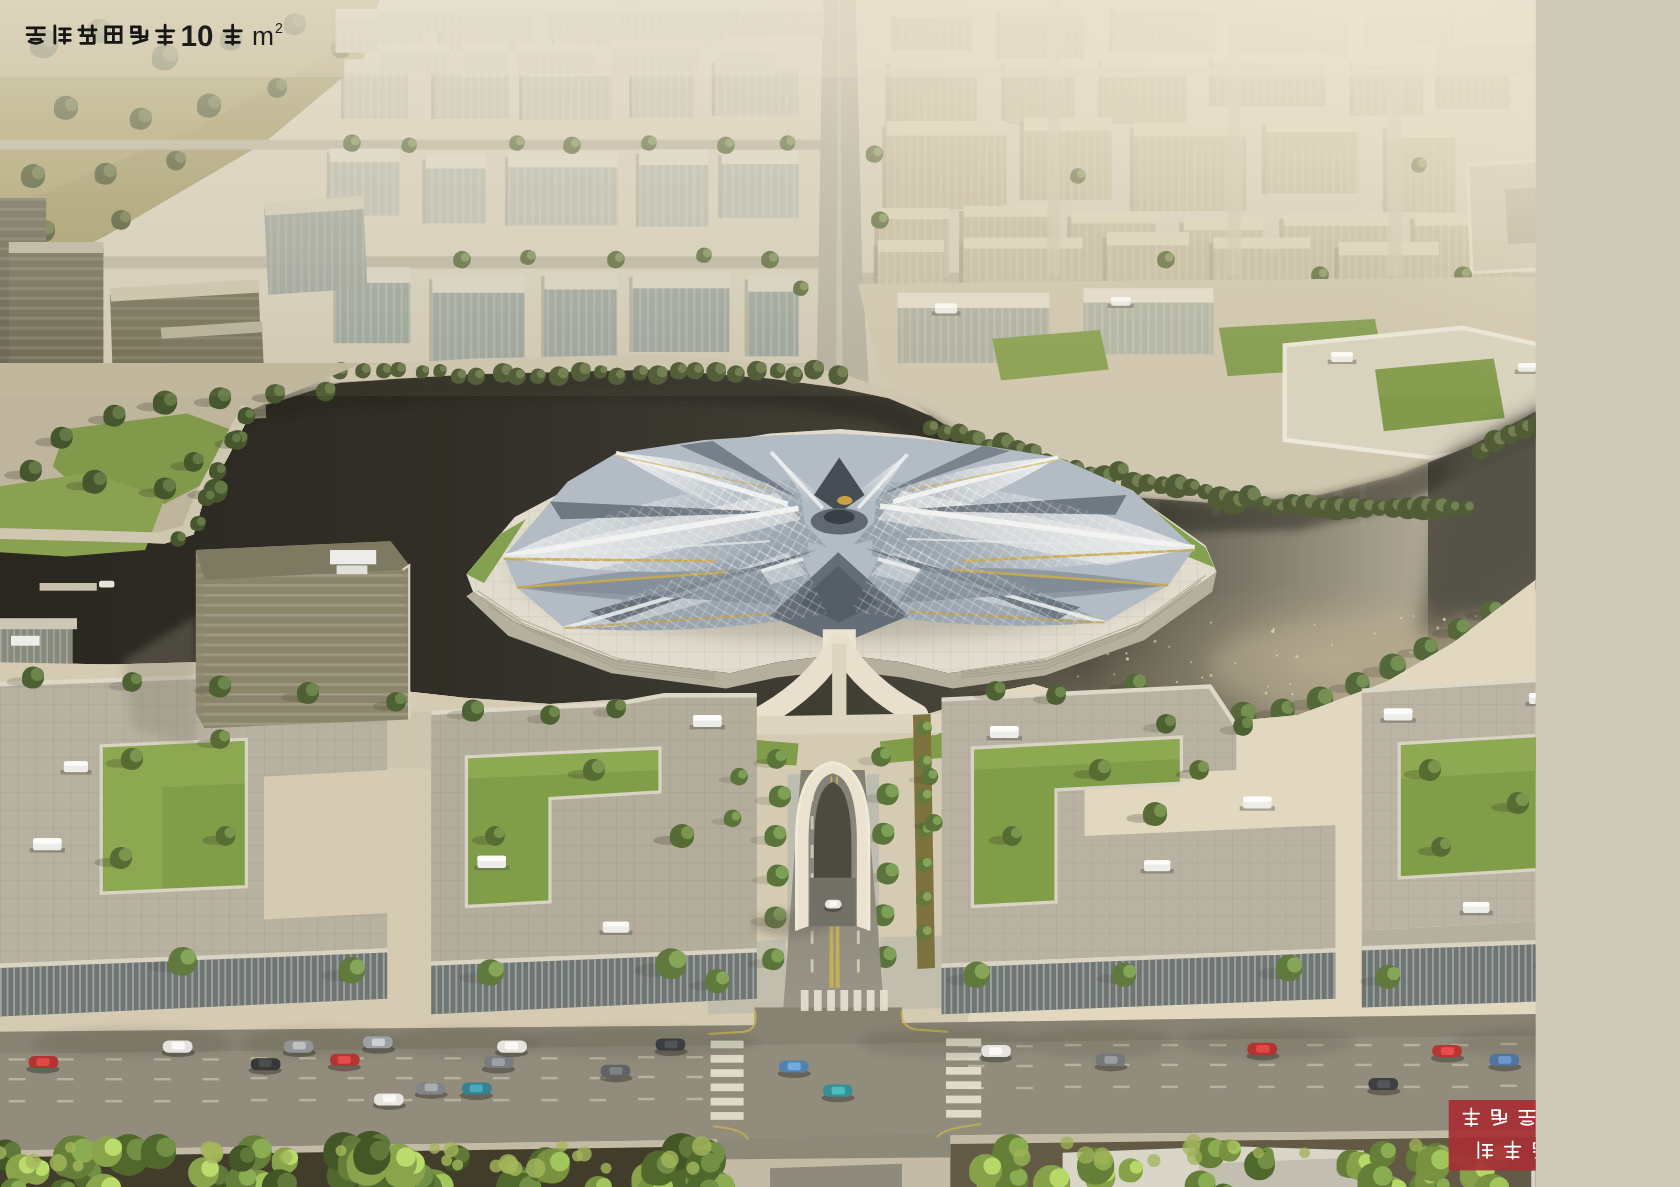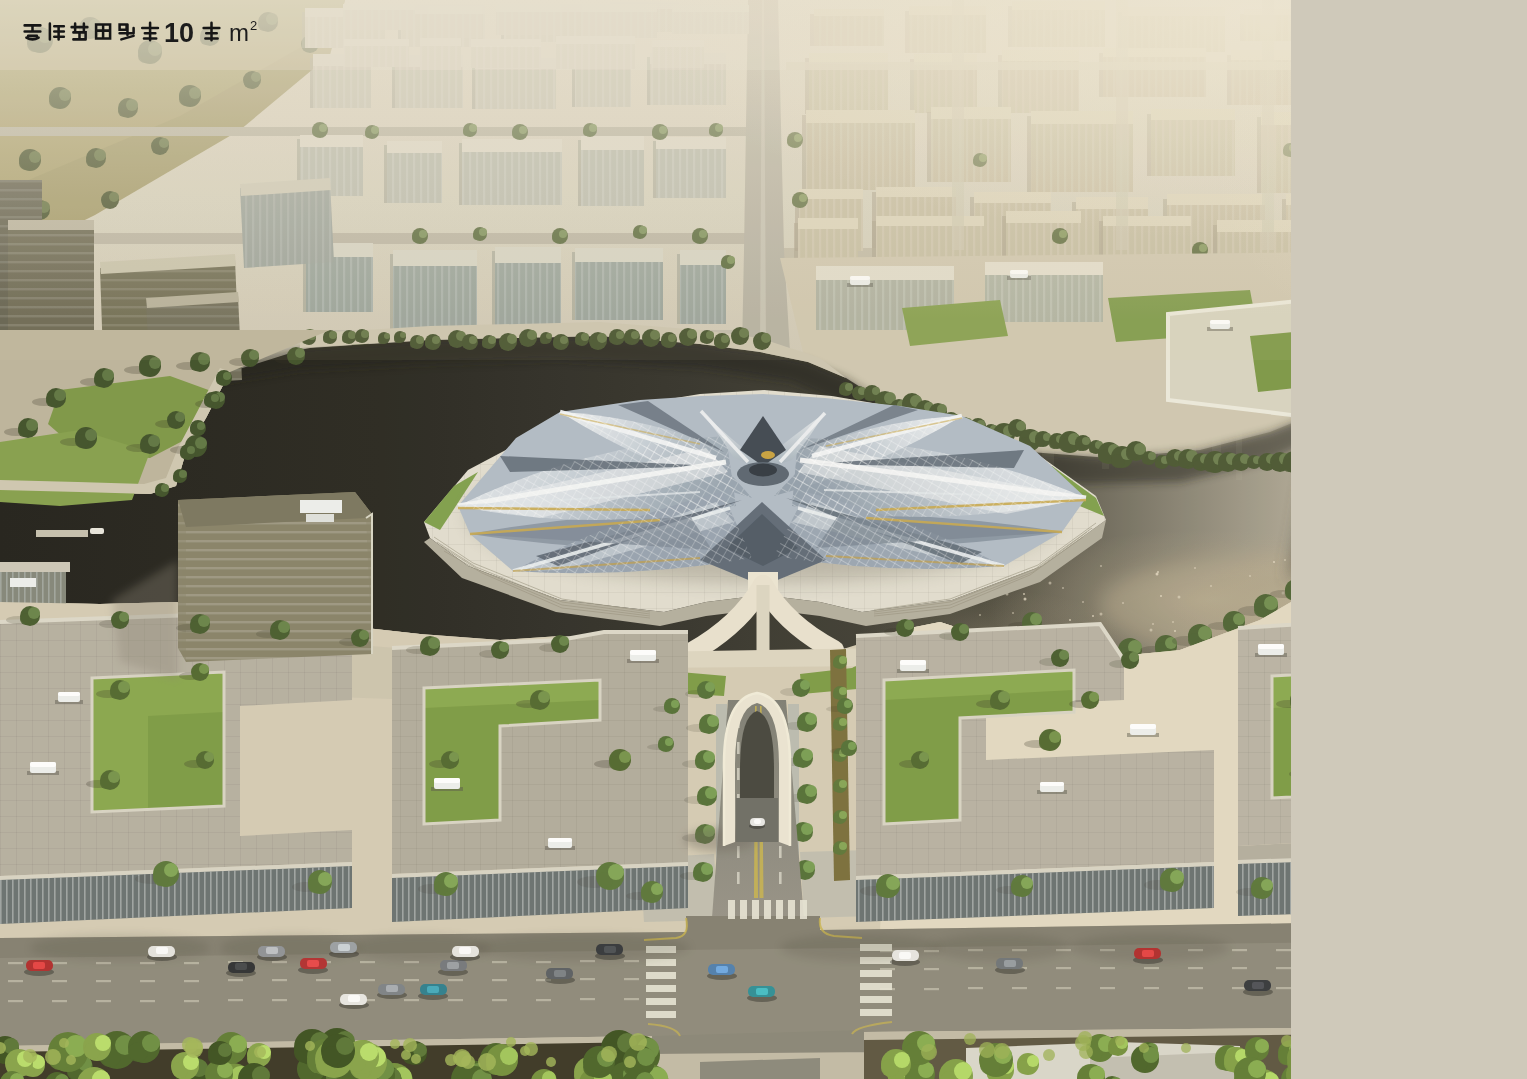--- a/index.html
+++ b/index.html
@@ -1,15 +1,15 @@
 <!DOCTYPE html>
 <html><head><meta charset="utf-8">
 <style>
 html,body{margin:0;padding:0;background:#cfc9ba;font-family:"Liberation Sans",sans-serif;}
-#scene{position:relative;width:1291px;height:1079px;overflow:hidden;}
+#scene{position:relative;width:1396px;height:1079px;overflow:hidden;}
 svg{display:block}
 </style></head><body>
 <div id="scene">
 <svg width="1527" height="1079" viewBox="0 0 1527 1079" xmlns="http://www.w3.org/2000/svg">
 
 <defs>
 <linearGradient id="skyhaze" x1="0" y1="0" x2="0" y2="1">
  <stop offset="0" stop-color="#e2dccc"></stop>
           <stop offset="0.5" stop-color="#d7d1bf"></stop>
           <stop offset="1" stop-color="#ccc6b3"></stop>

